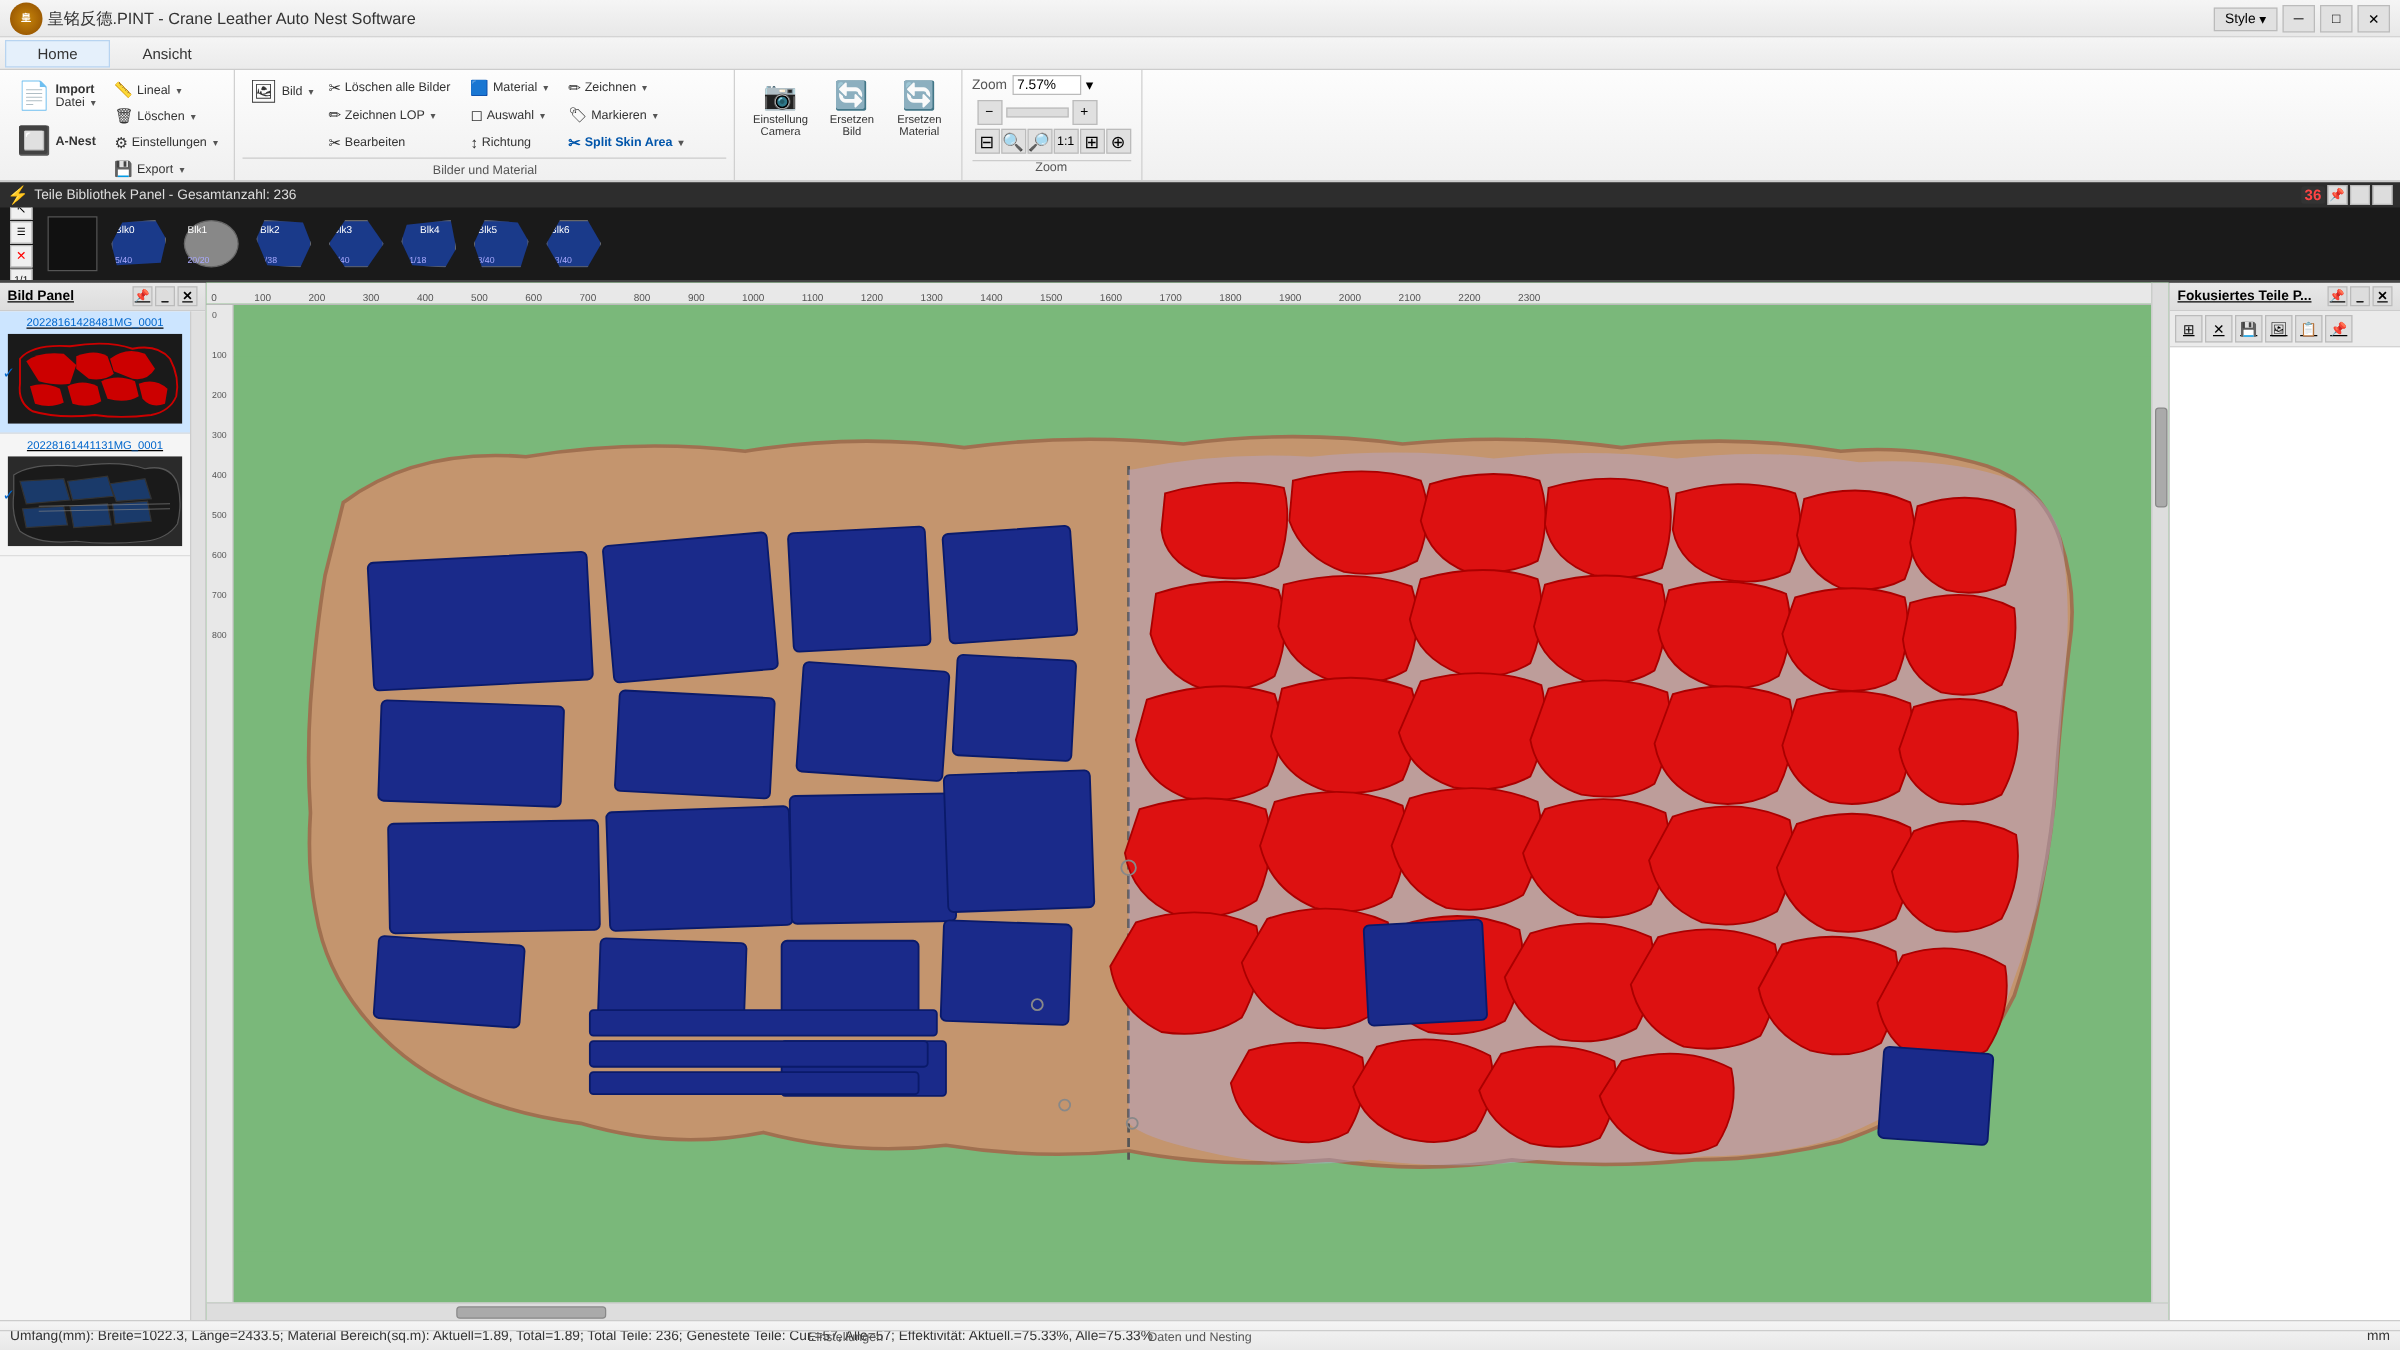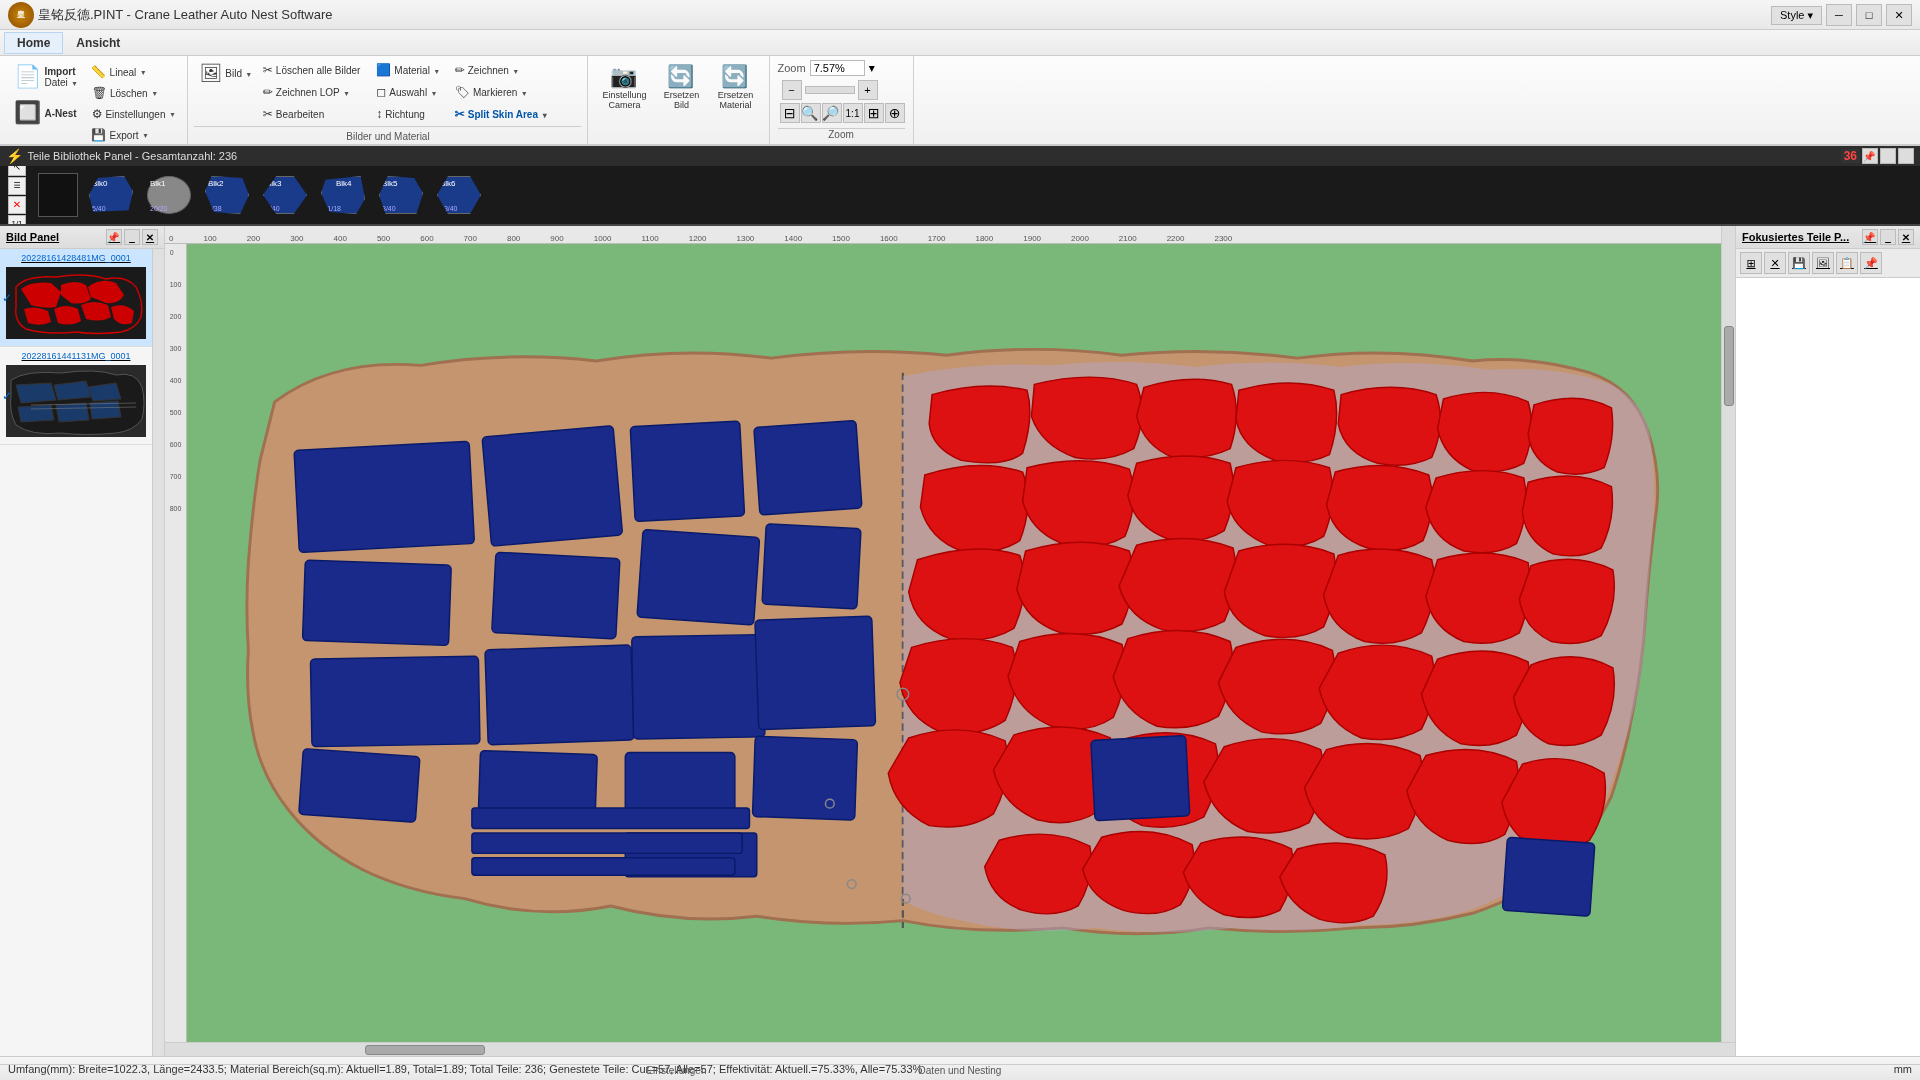--- a/index.html
+++ b/index.html
@@ -28,26 +28,25 @@
     
     #menubar {
       height: 26px;
       background: linear-gradient(to bottom, #f5f5f5, #ebebeb);
       border-bottom: 1px solid #ccc;
       display: flex;
       align-items: center;
       padding: 0 4px;
     }
     .menu-item {
-      padding: 3px 12px;
+      padding: 3px 25px;
       cursor: pointer;
       font-size: 12px;
       color: #333;
       border: 1px solid transparent;
-      font-weight: bold;
     }
     .menu-item:hover, .menu-item.active {
       background: #e5f0fb;
       border-color: #b8d4f0;
     }
 
     
     #app-logo {
       width: 26px; height: 26px;
       background: radial-gradient(circle, #c8860a, #8b4a00);

